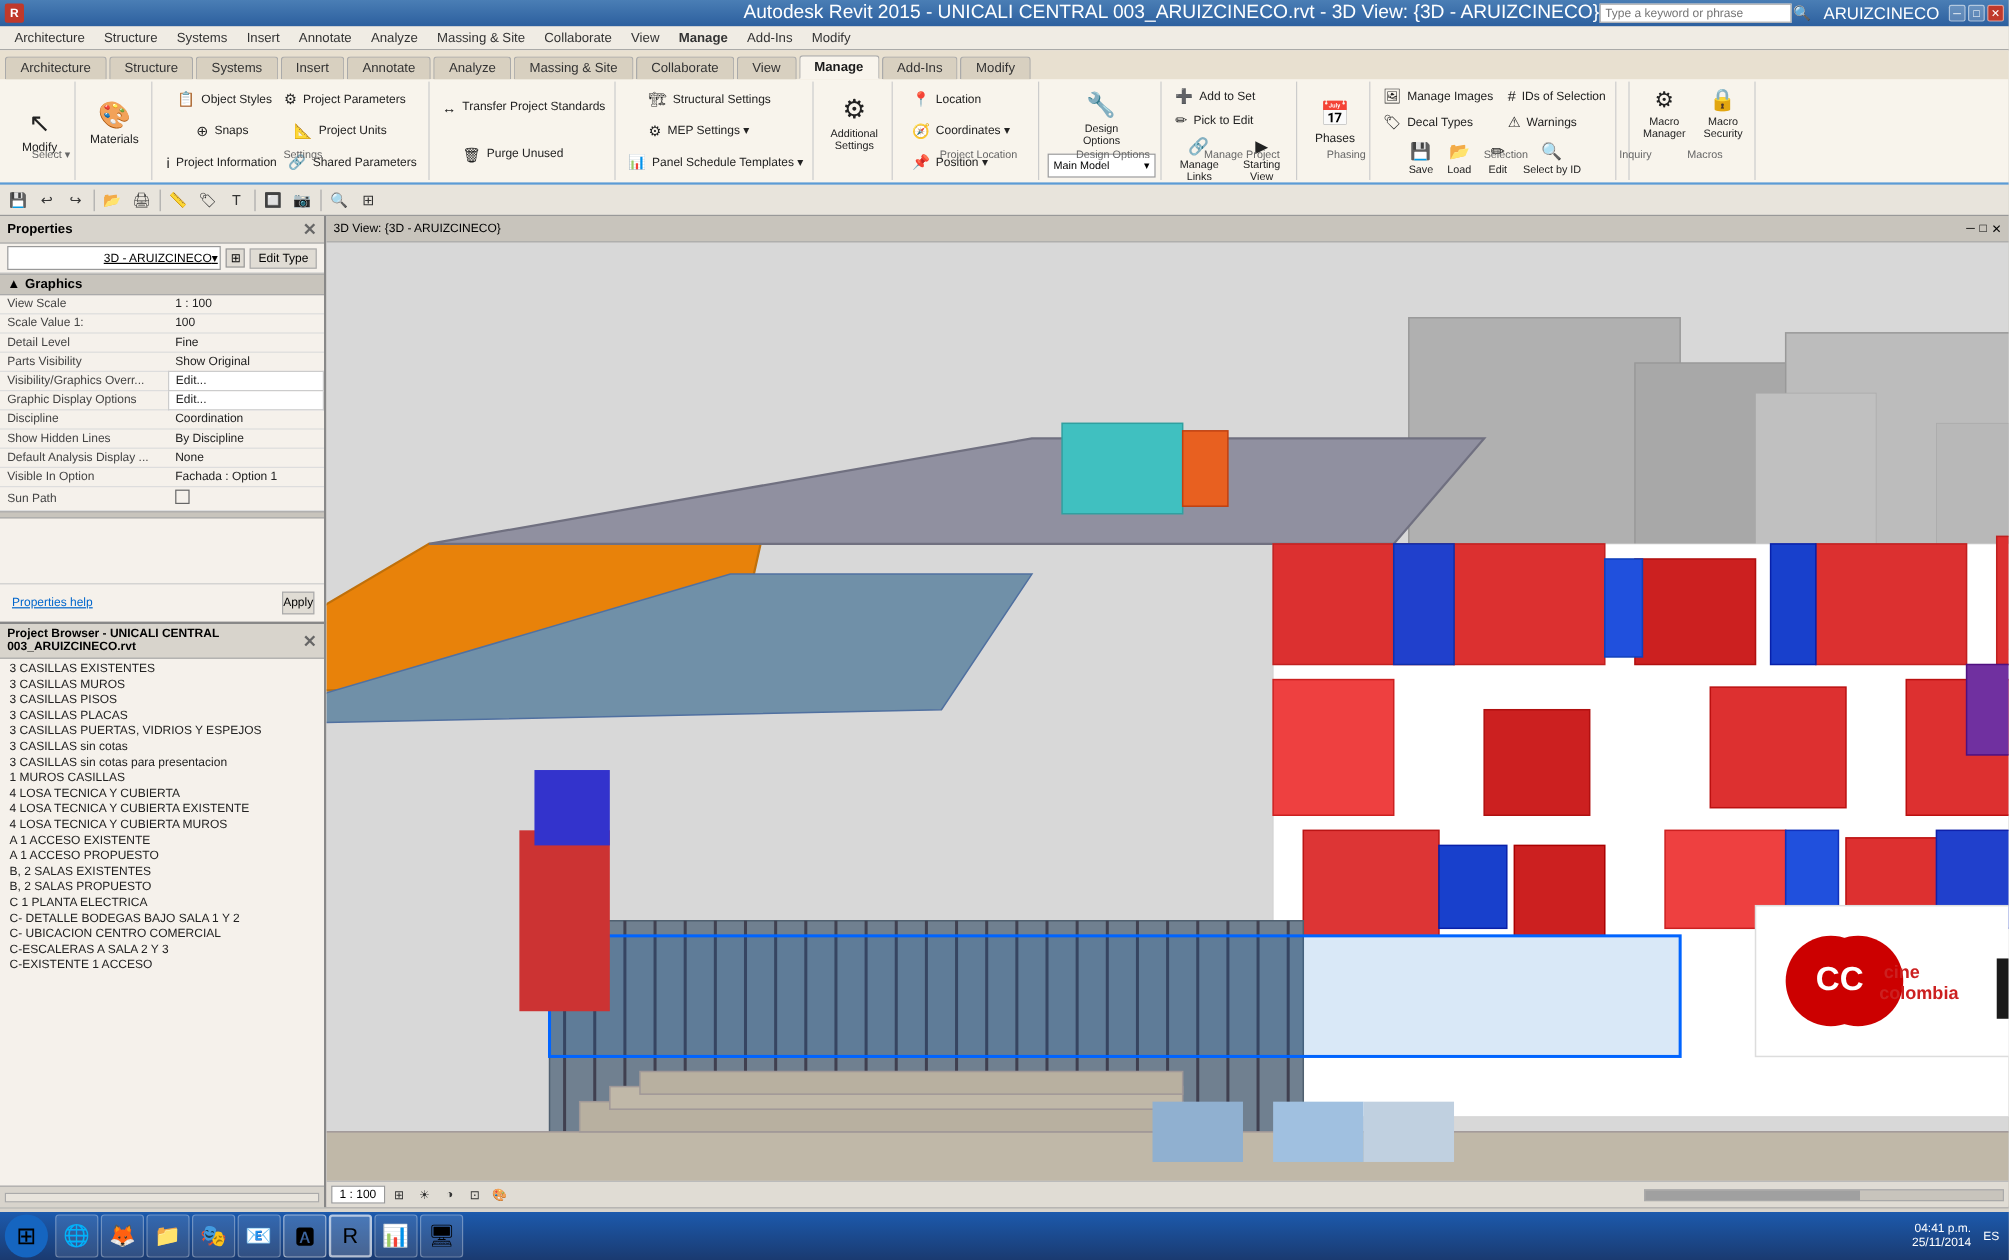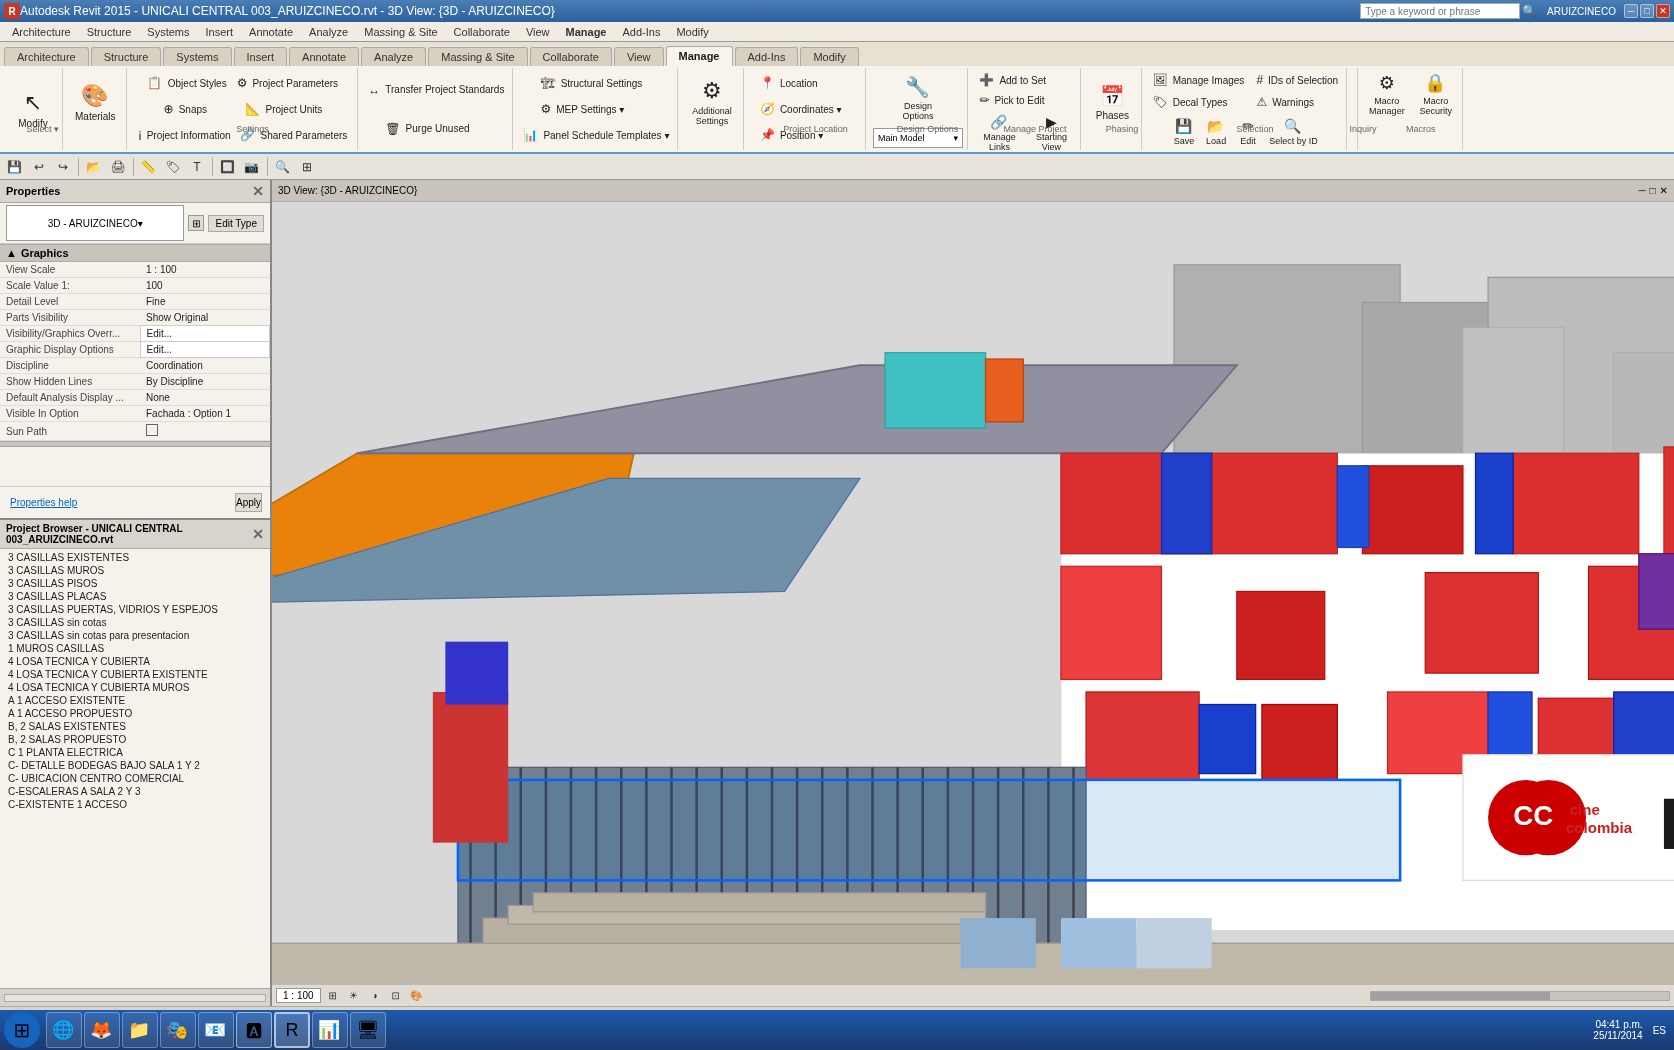--- a/index.html
+++ b/index.html
@@ -10,21 +10,21 @@
       height: 22px;
       background: linear-gradient(to bottom, #4a7eb5, #2c5f9e);
       display: flex;
       align-items: center;
       justify-content: space-between;
       padding: 0 4px;
       color: white;
       font-size: 11px;
     }
     #title-bar .title-left { display: flex; align-items: center; gap: 4px; }
-    #title-bar .title-center { flex: 1; text-align: left; font-size: 12px; }
+    #title-bar .title-center { flex: 1; text-align: right; font-size: 16px; }
     #title-bar .title-right { display: flex; align-items: center; gap: 2px; }
     .title-btn { width: 14px; height: 14px; border: 1px solid rgba(255,255,255,0.5); border-radius: 2px; background: rgba(255,255,255,0.2); cursor: pointer; font-size: 9px; display: flex; align-items: center; justify-content: center; color: white; }
     .title-btn.close { background: #c0392b; }
 
     
     #menu-bar {
       height: 20px;
       background: #f0ece4;
       display: flex;
       align-items: center;
@@ -161,22 +161,22 @@
     .prop-view-label { font-size: 12px; font-weight: bold; flex: 1; }
     .prop-dropdown {
       height: 20px; background: white; border: 1px solid #999;
       font-size: 10px; padding: 0 4px; flex: 1;
       display: flex; align-items: center; justify-content: space-between;
     }
     .prop-view-name-row {
       display: flex; align-items: center; padding: 2px 6px; gap: 4px; border-bottom: 1px solid #ccc;
     }
     .prop-view-name-dropdown {
-      flex: 1; height: 36px; background: white; border: 1px solid #999;
-      font-size: 10px; padding: 0 2px; display: flex; align-items: center; justify-content: center;
+      flex: 1; height: 20px; background: white; border: 1px solid #999;
+      font-size: 10px; padding: 0 2px; display: flex; align-items: center; justify-content: flex-end; text-decoration: underline;
     }
     .prop-edit-btn {
       padding: 2px 6px; background: #e0dcd4; border: 1px solid #aaa;
       font-size: 10px; cursor: pointer;
     }
     .prop-section-header {
       background: #c8c4bc; padding: 2px 6px; font-size: 11px;
       font-weight: bold; display: flex; align-items: center;
       cursor: pointer; border-top: 1px solid #aaa; border-bottom: 1px solid #aaa;
     }
@@ -232,21 +232,21 @@
 <div id="title-bar">
   <div class="title-left">
     <div style="width:16px;height:16px;background:#c0392b;border-radius:2px;display:flex;align-items:center;justify-content:center;color:white;font-size:10px;font-weight:bold;">R</div>
   </div>
   <div class="title-center">Autodesk Revit 2015 - UNICALI CENTRAL 003_ARUIZCINECO.rvt - 3D View: {3D - ARUIZCINECO}</div>
   <div class="title-right">
     <div style="display:flex;align-items:center;gap:2px;margin-right:8px;">
       <input type="text" style="width: 160px; height: 16px; font-size: 10px; padding: 0px 4px; border: 1px solid rgb(170, 170, 170);" placeholder="Type a keyword or phrase">
       <span style="color:white;font-size:12px;">🔍</span>
     </div>
-    <span style="color:white;font-size:10px;margin-right:6px;">ARUIZCINECO</span>
+    <span style="color:white;font-size:14px;margin-right:6px;">ARUIZCINECO</span>
     <div class="title-btn">─</div>
     <div class="title-btn">□</div>
     <div class="title-btn close">✕</div>
   </div>
 </div>
 
 <div id="menu-bar">
   <div class="menu-item">Architecture</div>
   <div class="menu-item">Structure</div>
   <div class="menu-item">Systems</div>

